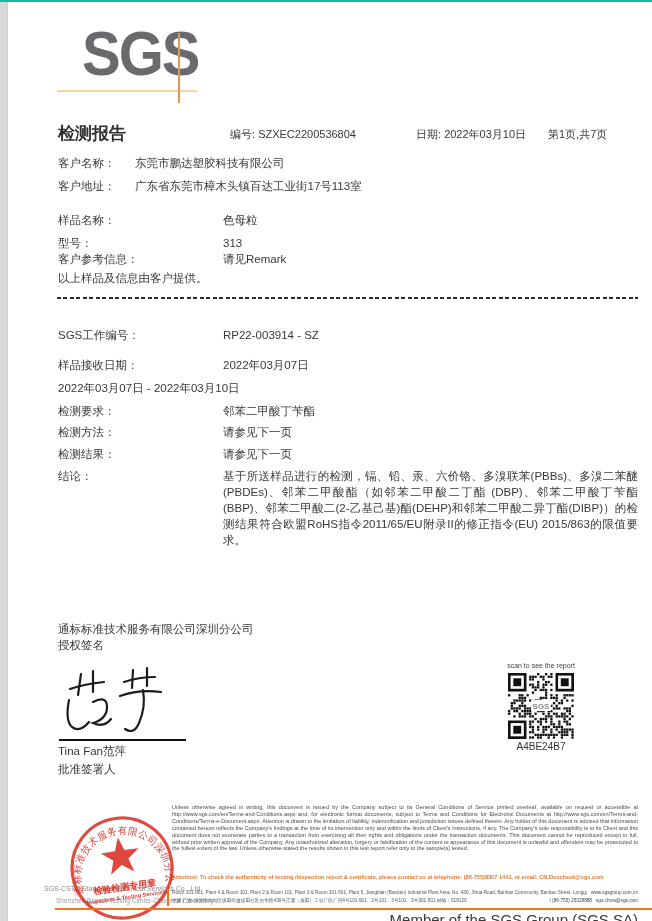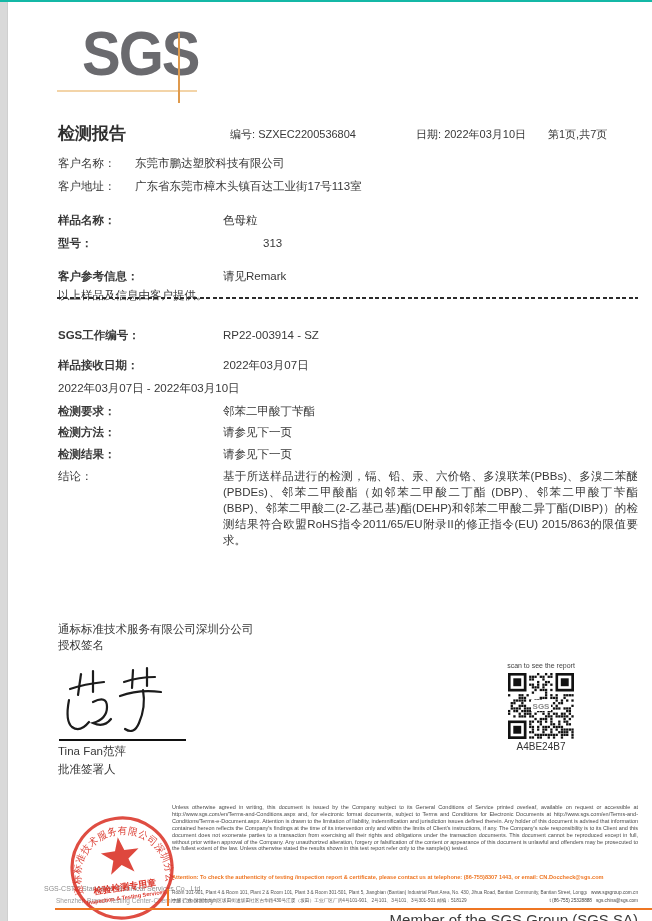--- a/index.html
+++ b/index.html
@@ -15,21 +15,21 @@
   .logo-vline{position:absolute;left:178px;top:31px;width:2px;height:70px;background:#df9a4d;}
   
   .title{position:absolute;left:58px;top:120px;font-size:17px;font-weight:bold;color:#2f2f2f;}
   .meta{position:absolute;top:125px;font-size:11px;white-space:nowrap;}
   
   .rows{position:absolute;left:58px;width:580px;}
   .row{display:flex;font-size:11.5px;line-height:16px;}
   .row .lbl{flex:0 0 auto;}
   .row .val{flex:1 1 auto;}
   .w77 .lbl{width:77px;}
-  .w165 .lbl{width:165px;font-weight:bold;}
+  .w165 .lbl{width:165px;}
   .dashline{position:absolute;left:57px;top:295px;width:581px;height:2px;
     background:repeating-linear-gradient(90deg,#2b2b2b 0 4px,transparent 4px 6.5px);}
   .conclusion-row{display:flex;font-size:11.5px;line-height:16px;}
   .conclusion-row .lbl{width:165px;flex:0 0 auto;}
   .conclusion-row .val{flex:1 1 auto;text-align:justify;}
   
   .sig-company{position:absolute;left:58px;top:620px;font-size:11.5px;line-height:15px;}
   .sig-auth{position:absolute;left:58px;top:636px;font-size:11.5px;}
   .sig-svg{position:absolute;left:62px;top:663px;}
   .sig-underline{position:absolute;left:59px;top:737px;width:127px;height:2px;background:#111;}
@@ -83,21 +83,21 @@
       <span class="lbl">客户地址：</span>
       <span class="val">广东省东莞市樟木头镇百达工业街17号113室</span>
     </div>
   </div>
 
   <div class="rows" style="top:210px;">
     <div class="row w165" style="margin-bottom:7px;">
       <span class="lbl">样品名称：</span>
       <span class="val">色母粒</span>
     </div>
-    <div class="row w165" style="margin-bottom:17px;gap:40px;">
+    <div class="row w165" style="margin-bottom:0;">
       <span class="lbl">型号：</span>
       <span class="val">313</span>
     </div>
     <div class="row w165">
       <span class="lbl">客户参考信息：</span>
       <span class="val">请见Remark</span>
     </div>
     <div class="row" style="margin-top:4px;font-family:Liberation Mono, monospace;">
       <span>以上样品及信息由客户提供。</span>
     </div>

